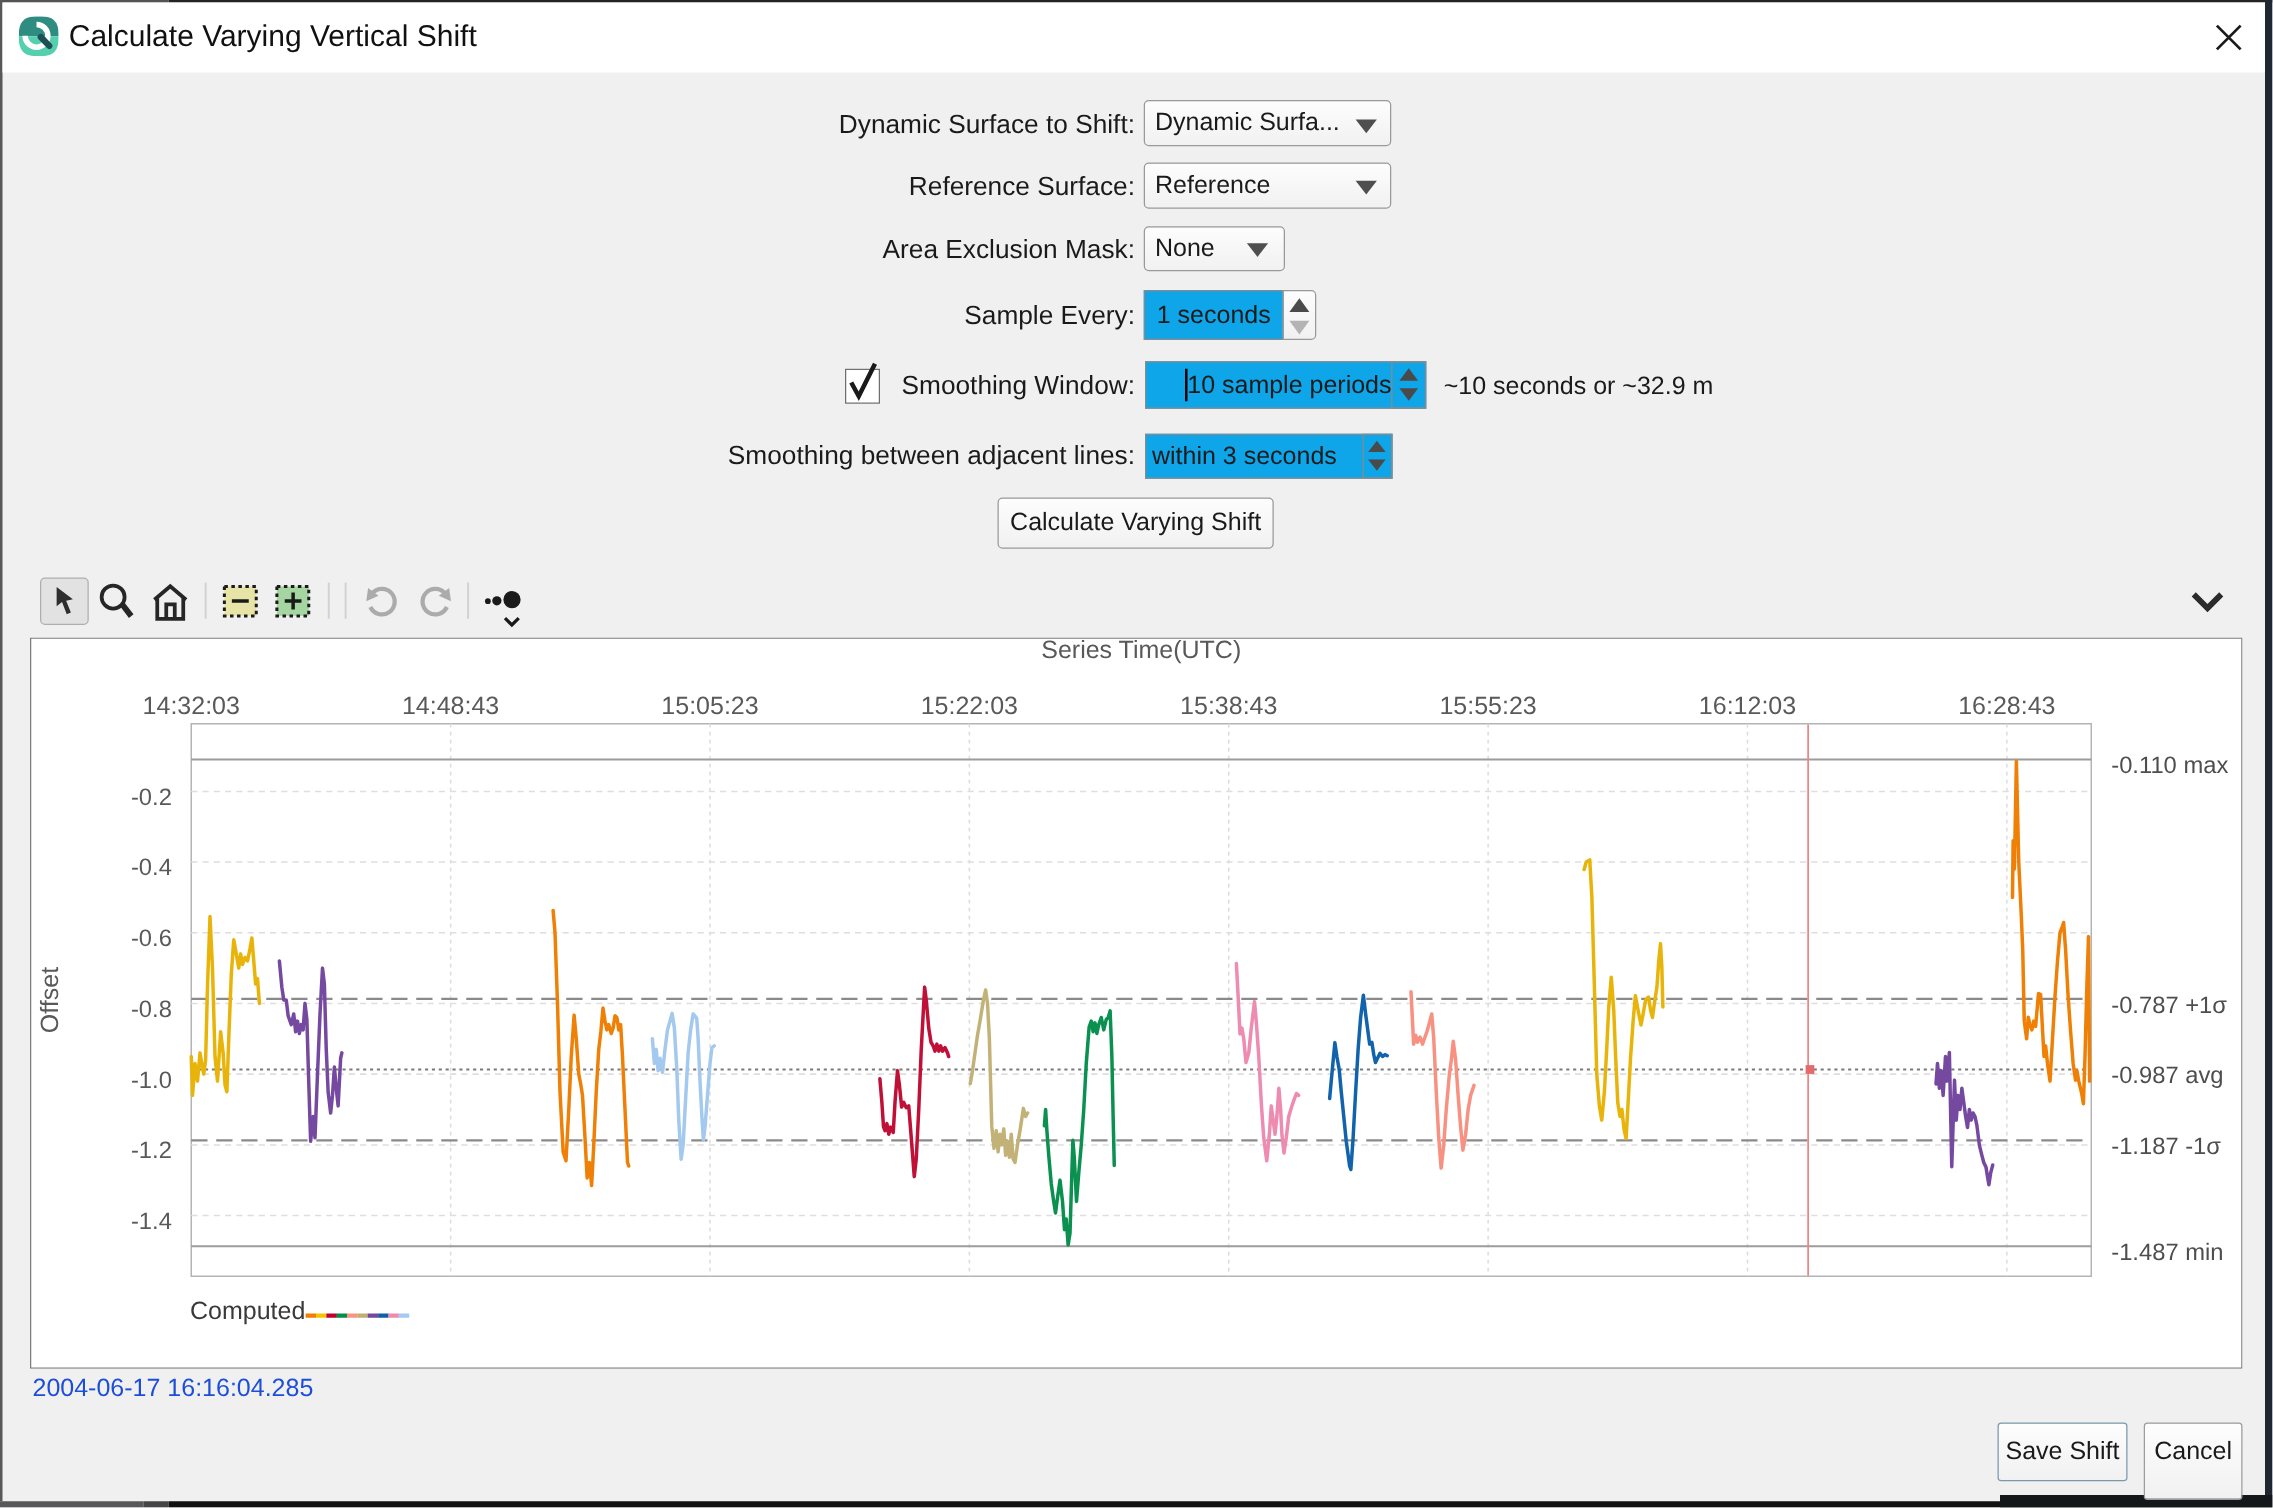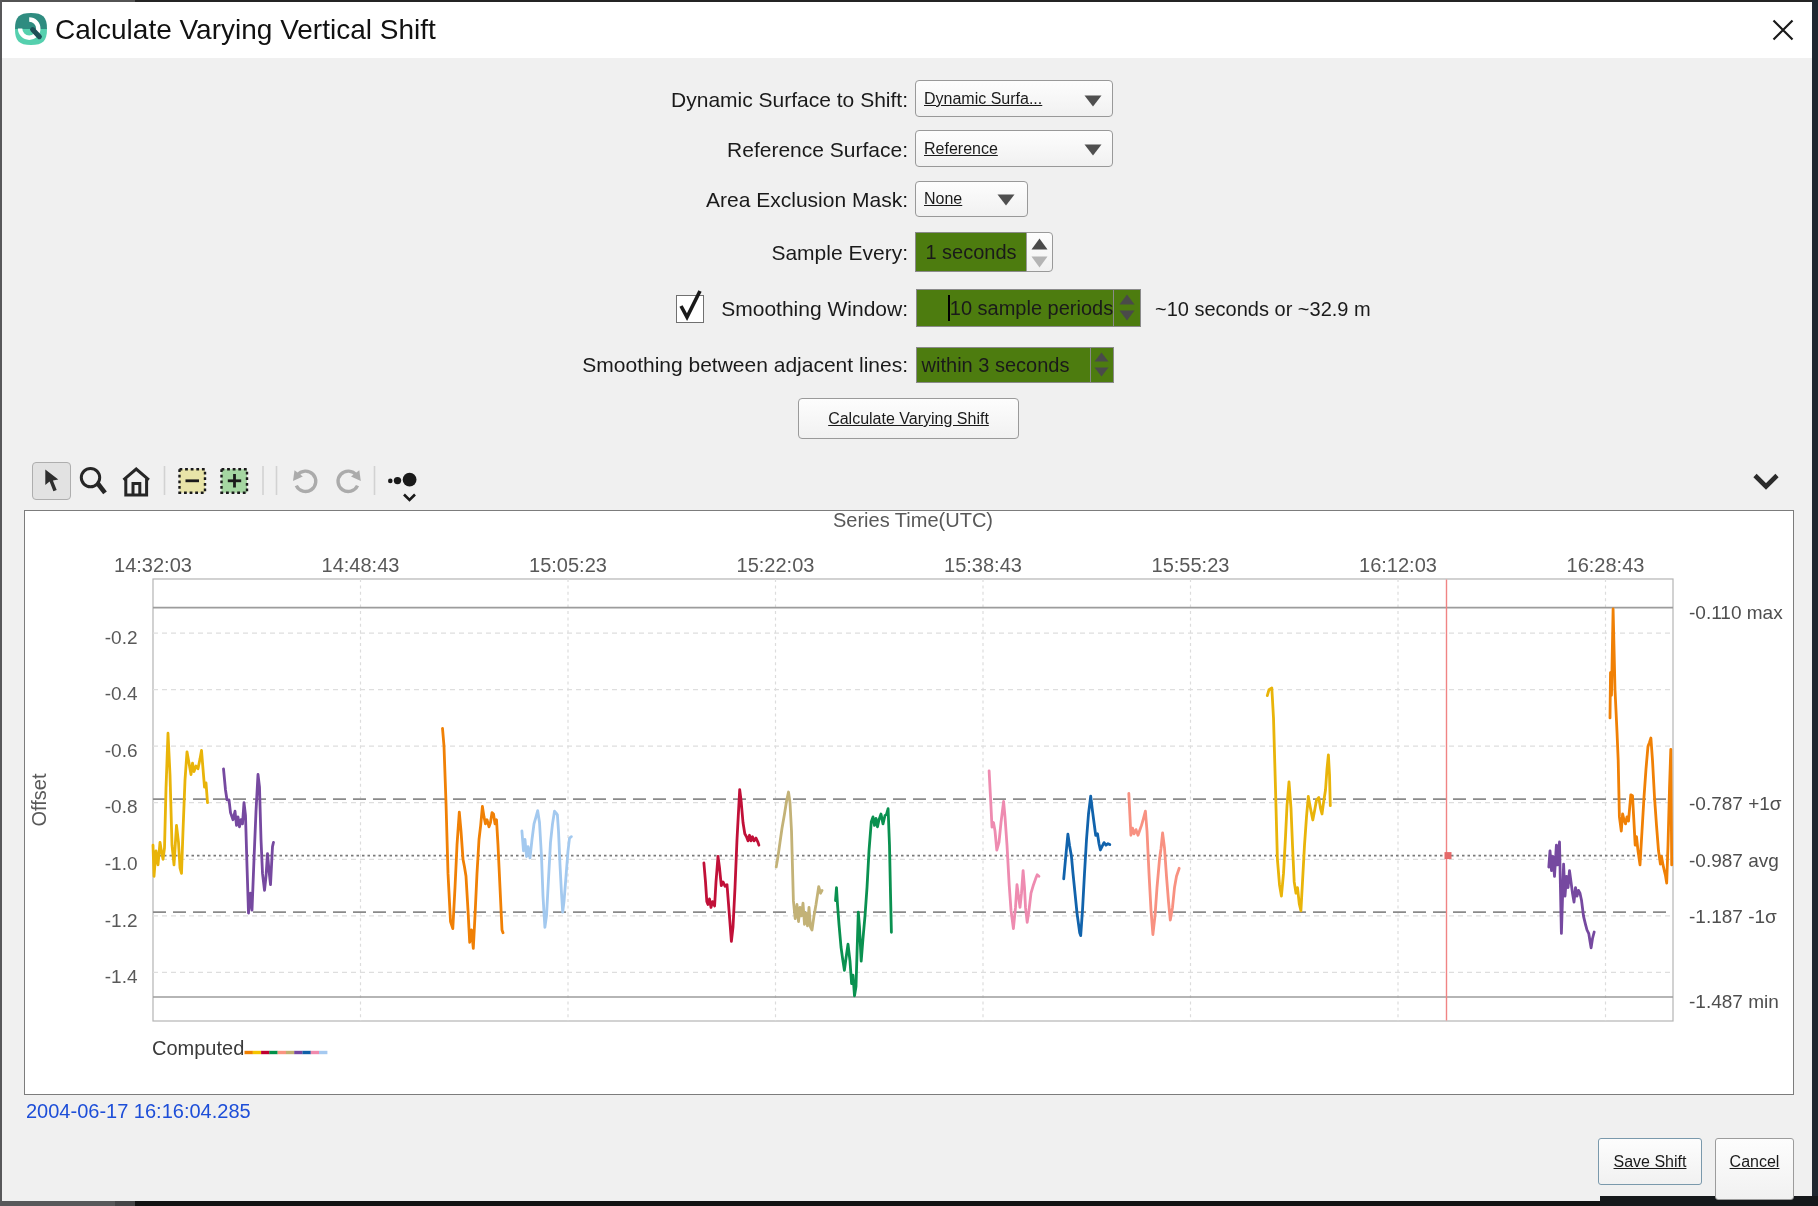--- a/index.html
+++ b/index.html
@@ -1,21 +1,21 @@
 <!DOCTYPE html>
 <html><head><meta charset="utf-8"><style>
 * { box-sizing: border-box; }
 html,body { margin:0; padding:0; }
 body { width:1818px; height:1206px; background:#f0f0f0; position:relative; overflow:hidden;
   font-family:"Liberation Sans",sans-serif; color:#1a1a1a; }
 .abs { position:absolute; }
 .lbl { position:absolute; right:910px; font-size:21px; white-space:nowrap; color:#1a1a1a; }
 .box { position:absolute; background:linear-gradient(#fdfdfd,#f1f1f1); border:1px solid #999;
-  border-radius:4px; font-size:16px;text-decoration:underline; }
-.fld { position:absolute; background:#4d7c0f; border:1px solid #8a8a8a; font-size:20px; text-align:center; }
+  border-radius:4px; font-size:20px; }
+.fld { position:absolute; background:#0ea5e9; border:1px solid #8a8a8a; font-size:20px; text-align:center; }
 </style></head><body>
 
 <div class="abs" style="left:0;top:0;width:135px;height:2px;background:#535353"></div>
 <div class="abs" style="left:135px;top:0;width:1683px;height:2px;background:#242424"></div>
 <div class="abs" style="left:0;top:0;width:2px;height:1201px;background:#58585a"></div>
 <div class="abs" style="left:1812px;top:0;width:6px;height:1201px;background:#1f2730"></div>
 <div class="abs" style="left:0;top:1201px;width:115px;height:5px;background:#58585a"></div>
 <div class="abs" style="left:115px;top:1201px;width:20px;height:5px;background:#454547"></div>
 <div class="abs" style="left:135px;top:1201px;width:1683px;height:5px;background:#121212"></div>
 <div class="abs" style="left:1600px;top:1196px;width:218px;height:10px;background:#15181b"></div>
@@ -27,21 +27,21 @@
         <path d="M16 0 C28 0 32 4 32 16 C32 28 28 32 16 32 C4 32 0 28 0 16 C0 4 4 0 16 0 Z"></path>
       </clipPath>
     </defs>
 <g clip-path="url(#sq)">
       <rect x="0" y="0" width="32" height="16" fill="#2F8C80"></rect>
       <rect x="0" y="16" width="32" height="16" fill="#55D0AE"></rect>
     </g>
 <path d="M 14.2 6.5 A 9.1 9.1 0 0 1 23.3 15.6 A 9.1 9.1 0 0 1 14.2 24.7 A 9.1 9.1 0 0 1 5.1 15.6" fill="none" stroke="#ffffff" stroke-width="4.4"></path>
 <line x1="17.6" y1="16.6" x2="24.4" y2="23.7" stroke="#1D4F57" stroke-width="5" stroke-linecap="round"></line>
 </svg>
-<div class="abs" style="left:55px;top:2px;height:56px;line-height:56px;font-size:28px;color:#111">Calculate Varying Vertical Shift</div>
+<div class="abs" style="left:55px;top:2px;height:56px;line-height:56px;font-size:24px;color:#111">Calculate Varying Vertical Shift</div>
 <svg class="abs" style="left:1771px;top:18px" width="24" height="24" viewBox="0 0 24 24">
 <path d="M2.5 2.5 L21.5 21.5 M21.5 2.5 L2.5 21.5" stroke="#1a1a1a" stroke-width="2.2"></path>
   </svg>
 
 <div class="lbl" style="top:88px">Dynamic Surface to Shift:</div>
 <div class="lbl" style="top:138px">Reference Surface:</div>
 <div class="lbl" style="top:188px">Area Exclusion Mask:</div>
 <div class="lbl" style="top:241px">Sample Every:</div>
 
 <div class="lbl" style="top:353px">Smoothing between adjacent lines:</div>

